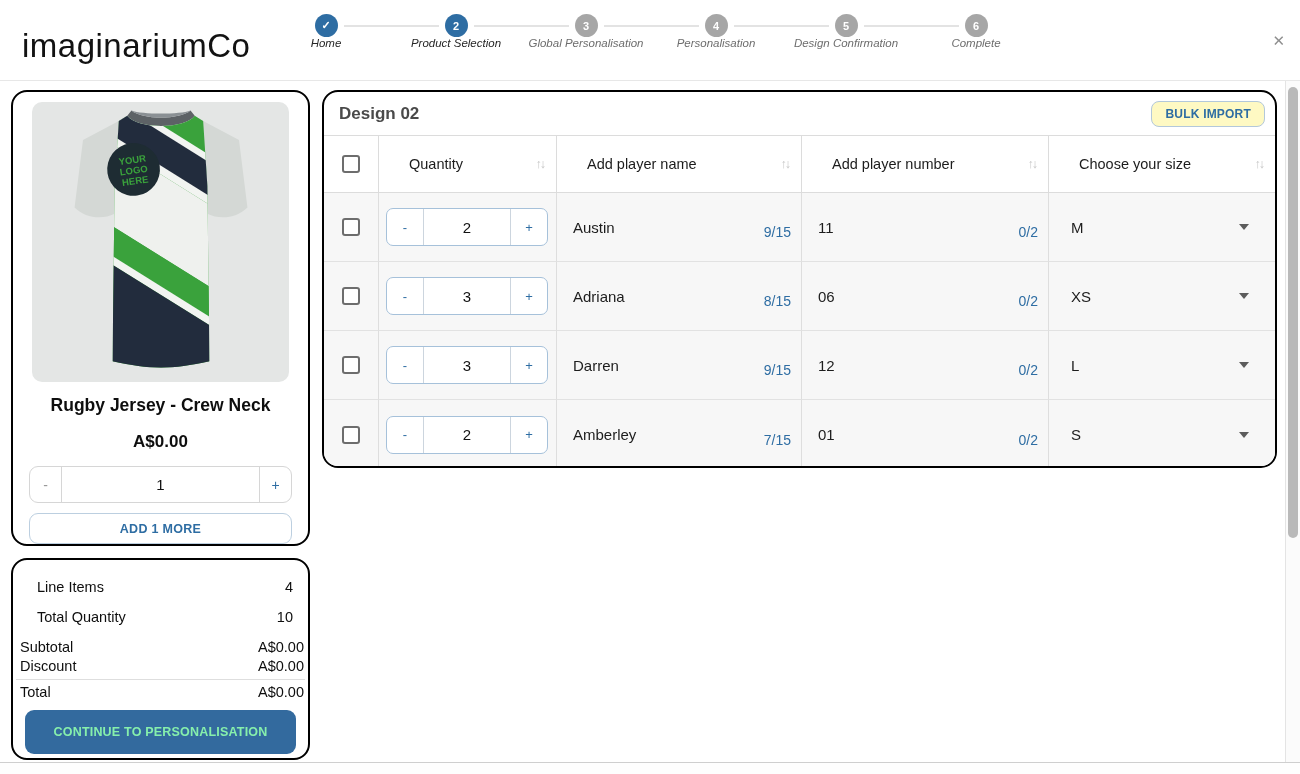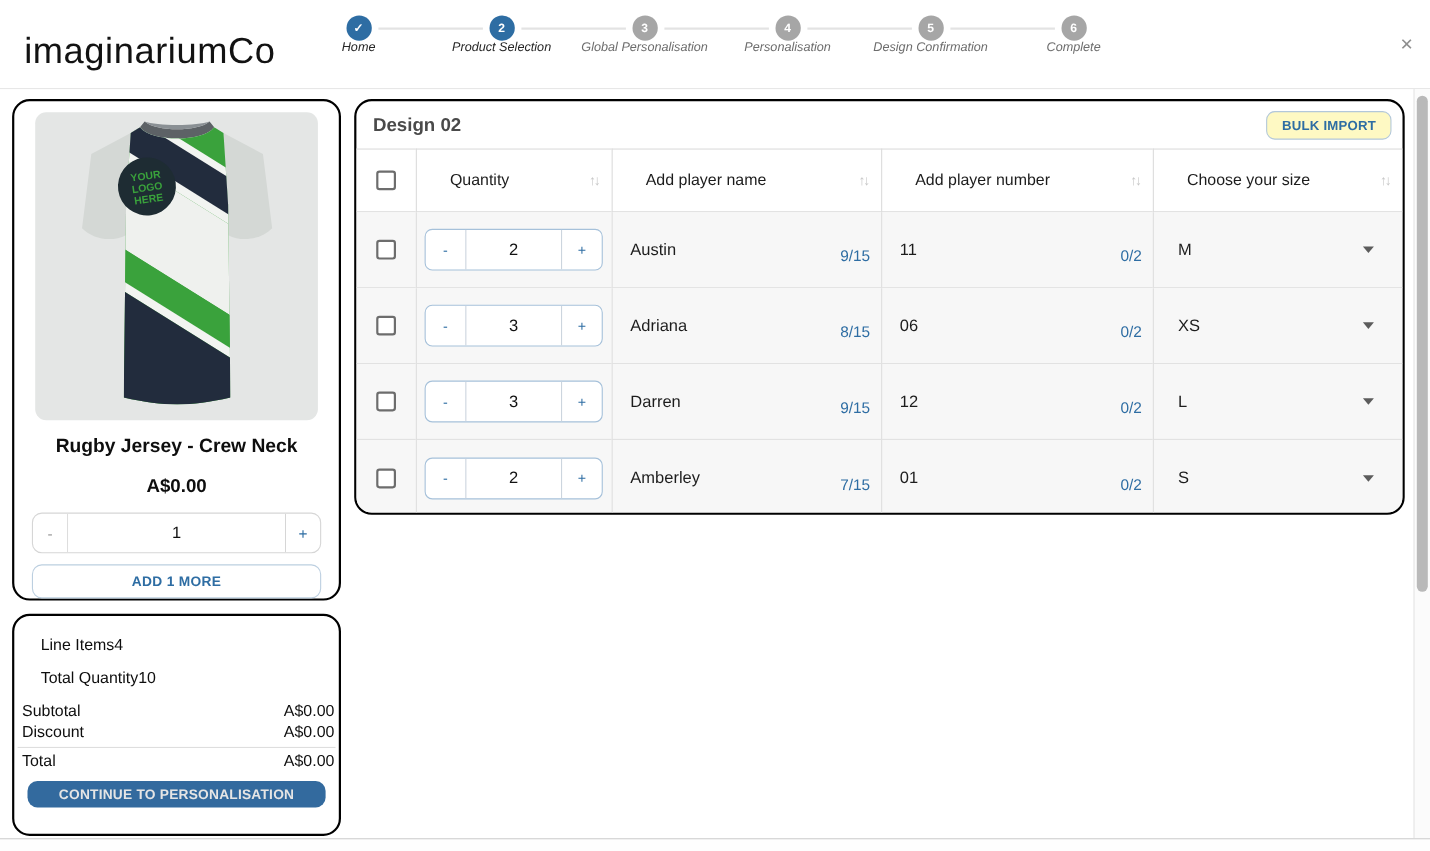--- a/index.html
+++ b/index.html
@@ -35,25 +35,25 @@
   .qty-btn { width:32px; display:flex; align-items:center; justify-content:center; font-size:14px; cursor:pointer; }
   .qty-minus { color:#9a9a9a; border-right:1px solid #d6d6d6; border-radius:8px 0 0 8px; }
   .qty-plus  { color:#2e6da3; border-left:1px solid #d6d6d6; border-radius:0 8px 8px 0; }
   .qty-value { flex:1; display:flex; align-items:center; justify-content:center; font-size:15px; color:#111; }
   .add-more-btn { margin:10px 16px 0; height:31px; border:1px solid #bccfe0; border-radius:9px; background:#fff;
     color:#2e6da3; font-size:12.5px; font-weight:bold; letter-spacing:.3px;
     display:flex; align-items:center; justify-content:center; cursor:pointer; }
 
   
   .summary-card { left:11px; top:558px; width:299px; height:202px; padding-top:19px; }
-  .sum-row { display:flex; margin:0 15px 14px 24px; font-size:14.5px; color:#0e0e0e; }
+  .sum-row { display:flex; justify-content:space-between; margin:0 15px 14px 24px; font-size:14.5px; color:#0e0e0e; }
   .totals { margin-top:9px; }
   .tot-row { display:flex; justify-content:space-between; margin:0 4px 3px 7px; font-size:14.5px; color:#0e0e0e; }
   .sum-divider { border-top:1px solid #dedede; margin:5px 3px 4px; }
-  .continue-btn { margin:10px 12px 0; height:24px; background:#336a9e; border-radius:9px; color:#e5e5e5;
+  .continue-btn { margin:10px 12px 0; height:44px; background:#336a9e; border-radius:9px; color:#86efac;
     font-weight:bold; font-size:12.5px; letter-spacing:.2px; display:flex; align-items:center; justify-content:center; cursor:pointer; }
 
   
   .table-card { left:322px; top:90px; width:955px; height:378px; overflow:hidden; }
   .panel-header { height:43px; position:relative; display:flex; align-items:center; padding-left:15px; }
   .panel-title { font-size:17px; font-weight:bold; color:#4a4a4a; }
   .bulk-btn { position:absolute; right:10px; top:9px; height:26px; padding:0 13px; border:1px solid #b3c8da; border-radius:8px;
     background:#fef9c3; color:#2e6da3; font-size:12px; font-weight:bold; letter-spacing:.2px;
     display:flex; align-items:center; cursor:pointer; }
 

